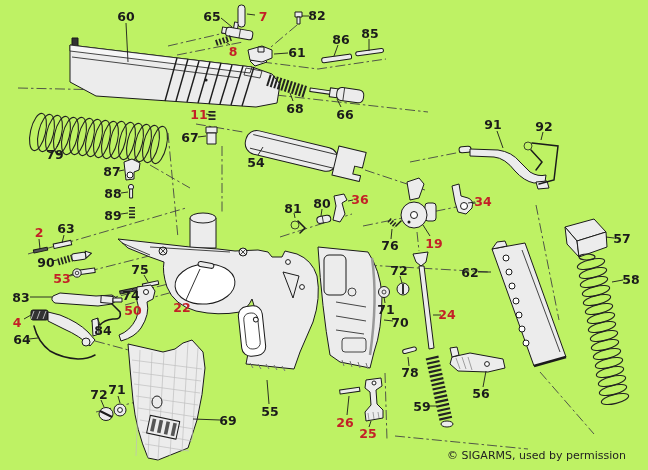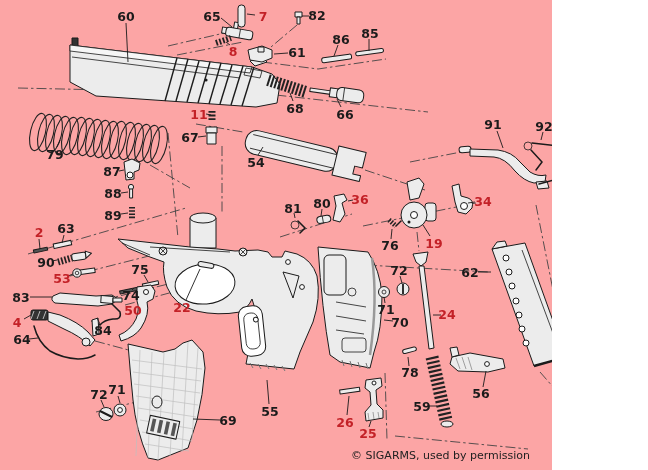--- a/index.html
+++ b/index.html
@@ -1,16 +1,16 @@
 <!DOCTYPE html>
 <html><head>
 <meta charset="utf-8">
 <style>
   html,body{margin:0;padding:0;background:#fff;}
-  #page{position:relative;width:552px;height:470px;background:#fca5a5;overflow:hidden;
+  #page{position:relative;width:648px;height:470px;background:#bef264;overflow:hidden;
         font-family:"DejaVu Sans",sans-serif;}
   svg{position:absolute;left:0;top:0;}
   .part{stroke:#1b1b1b;stroke-width:1;fill:#ececec;stroke-linejoin:round;}
   .dark{fill:#555;}
   .vdark{fill:#333;}
   .white{fill:#ffffff;}
   .wire{stroke:#1b1b1b;fill:none;stroke-width:1.5;stroke-linecap:round;}
   .thin{stroke:#1b1b1b;fill:none;stroke-width:.8;}
   .coil{stroke:#222;fill:none;stroke-width:1.1;}
   .spring{stroke:#222;stroke-linecap:butt;fill:none;}

